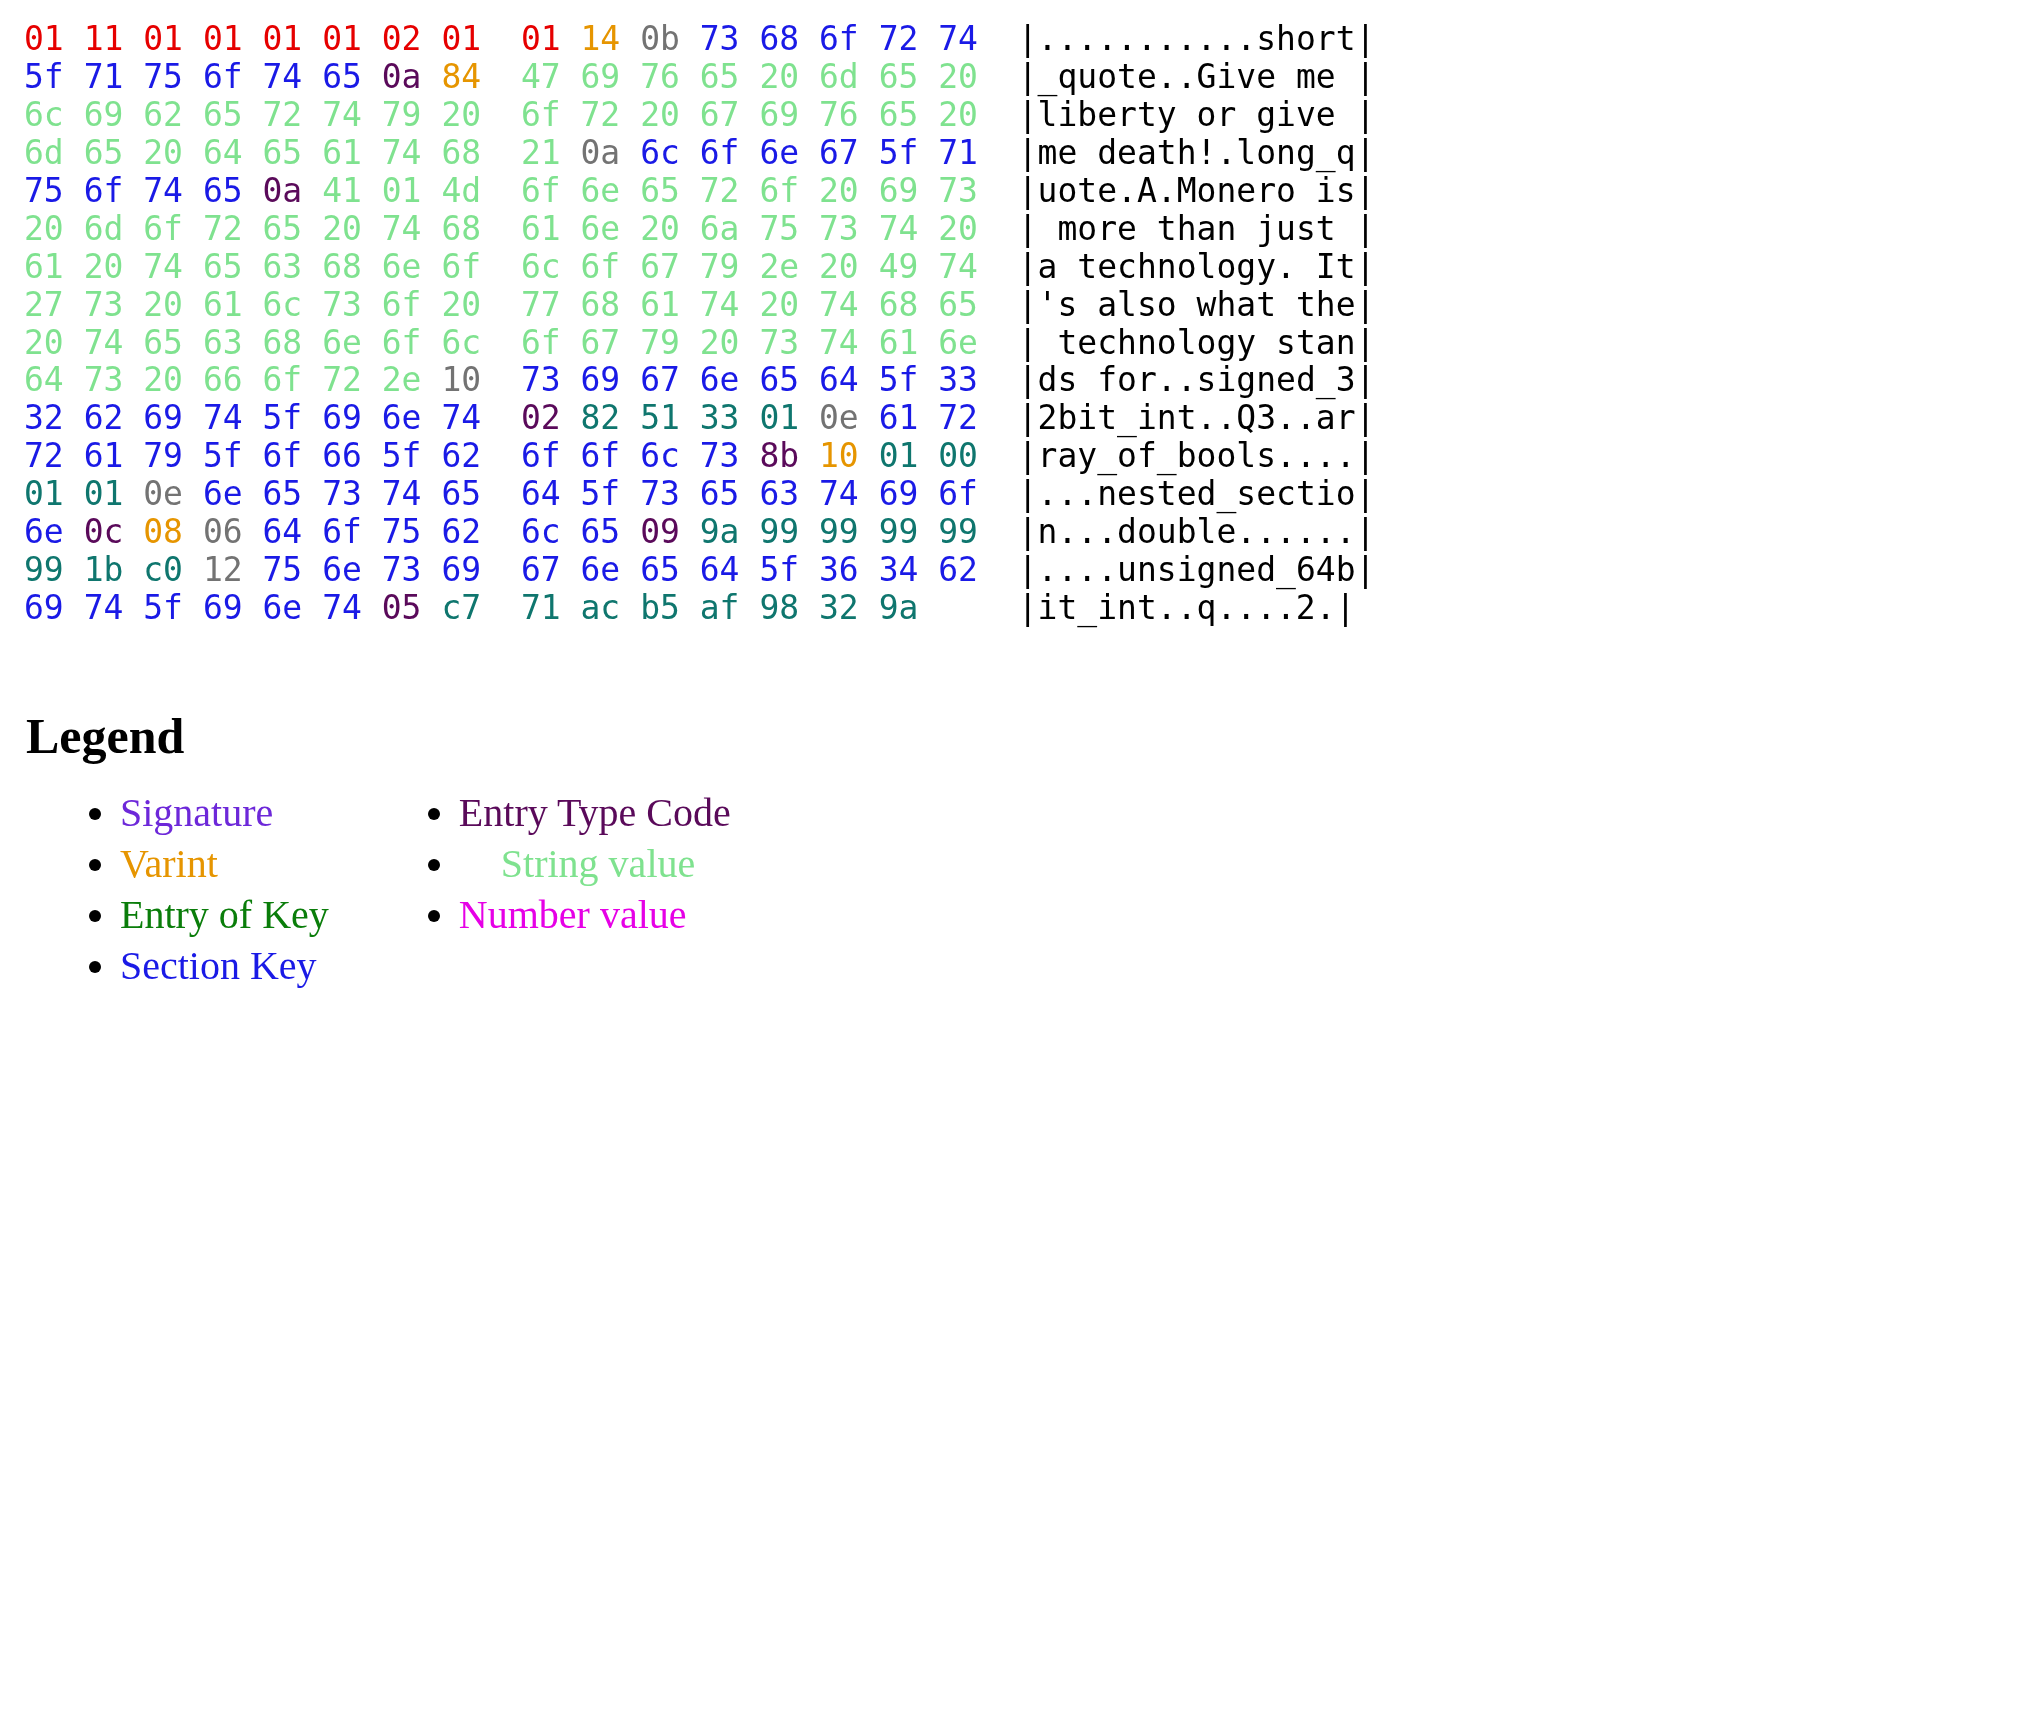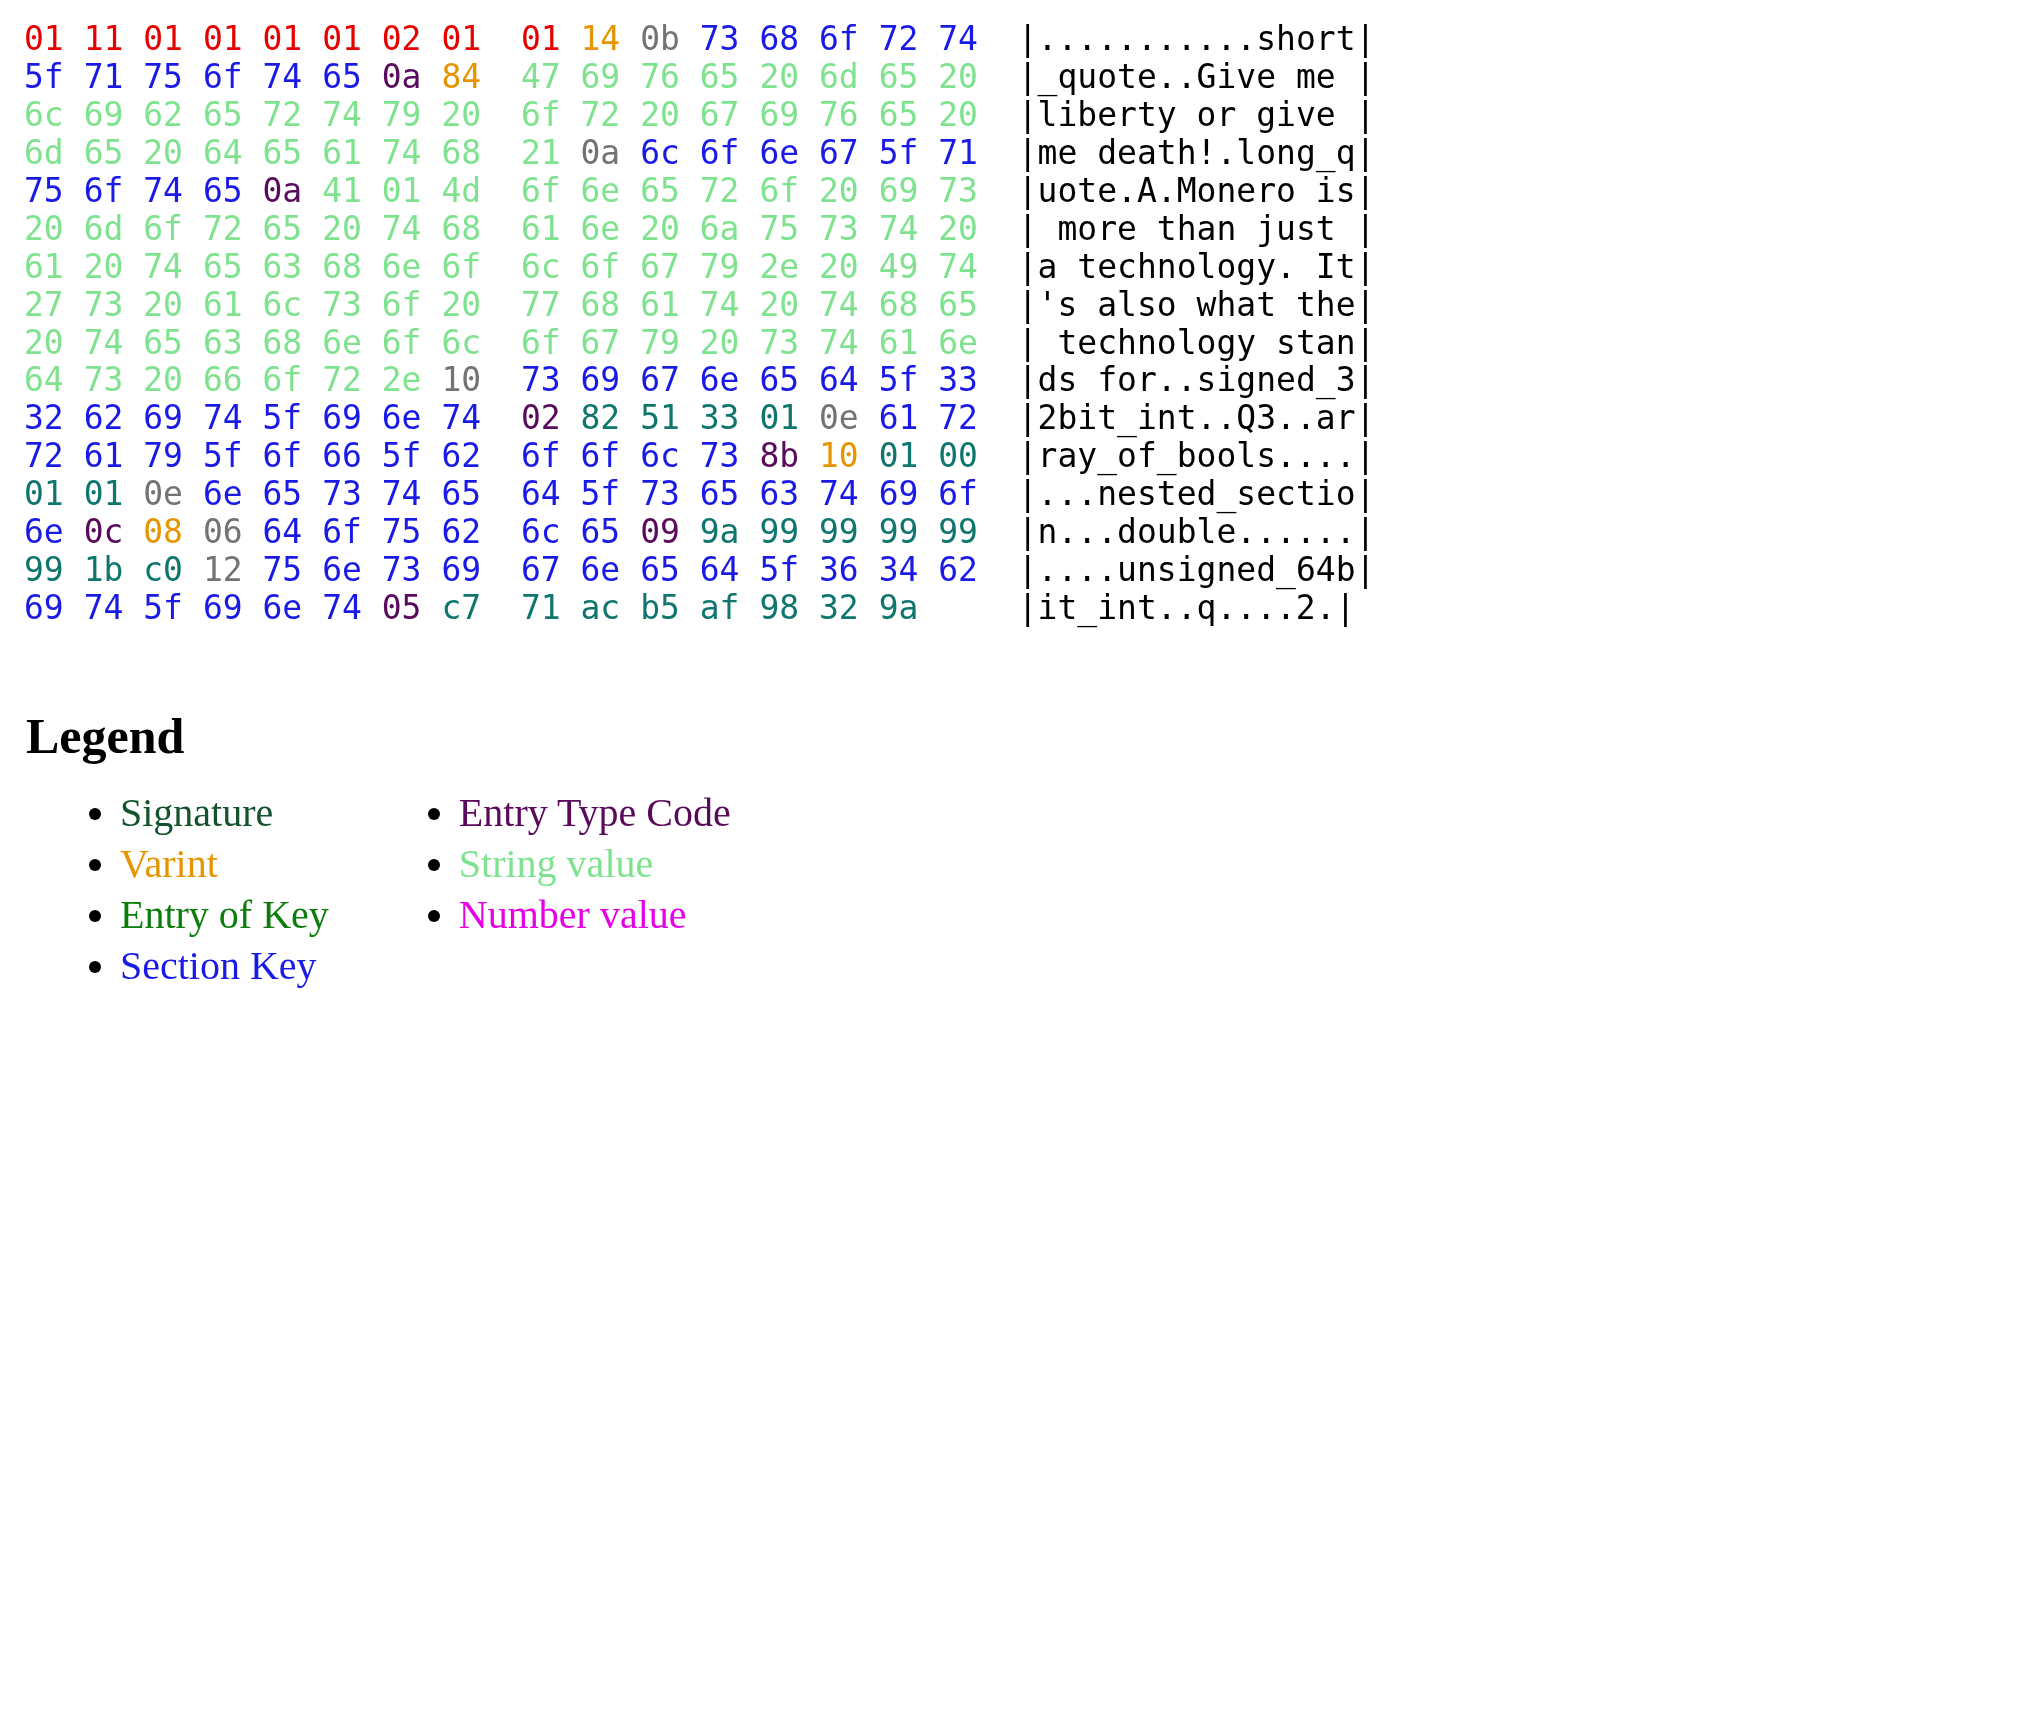--- a/index.html
+++ b/index.html
@@ -47,26 +47,26 @@
   }
   .legend-cols ul {
     list-style: disc;
     margin: 0;
     padding-left: 40px;
   }
   .legend-cols li {
     margin: 4px 0;
   }
   .legend-cols li::marker { color: #000; }
-  .l-sig  { color: #14532d; }
+  .l-sig  { color: #6d28d9; }
   .l-var  { color: #e69500; }
   .l-len  { color: #0a7d0a; }
   .l-key  { color: #1a1ae6; }
   .l-type { color: #5a0a5a; margin-top: 47px; }
-  .l-str  { color: #7fe28f; }
+  .l-str  { color: #7fe28f; margin-left: 42px; }
   .l-num  { color: #e600e6; }
 </style>
 </head>
 <body>
 
 <div class="hexdump" id="hexdump"><div class="row"><span class="c-sig">01</span> <span class="c-sig">11</span> <span class="c-sig">01</span> <span class="c-sig">01</span> <span class="c-sig">01</span> <span class="c-sig">01</span> <span class="c-sig">02</span> <span class="c-sig">01</span>  <span class="c-sig">01</span> <span class="c-var">14</span> <span class="c-len">0b</span> <span class="c-key">73</span> <span class="c-key">68</span> <span class="c-key">6f</span> <span class="c-key">72</span> <span class="c-key">74</span>  <span class="c-ascii">|...........short|</span></div><div class="row"><span class="c-key">5f</span> <span class="c-key">71</span> <span class="c-key">75</span> <span class="c-key">6f</span> <span class="c-key">74</span> <span class="c-key">65</span> <span class="c-type">0a</span> <span class="c-var">84</span>  <span class="c-str">47</span> <span class="c-str">69</span> <span class="c-str">76</span> <span class="c-str">65</span> <span class="c-str">20</span> <span class="c-str">6d</span> <span class="c-str">65</span> <span class="c-str">20</span>  <span class="c-ascii">|_quote..Give me |</span></div><div class="row"><span class="c-str">6c</span> <span class="c-str">69</span> <span class="c-str">62</span> <span class="c-str">65</span> <span class="c-str">72</span> <span class="c-str">74</span> <span class="c-str">79</span> <span class="c-str">20</span>  <span class="c-str">6f</span> <span class="c-str">72</span> <span class="c-str">20</span> <span class="c-str">67</span> <span class="c-str">69</span> <span class="c-str">76</span> <span class="c-str">65</span> <span class="c-str">20</span>  <span class="c-ascii">|liberty or give |</span></div><div class="row"><span class="c-str">6d</span> <span class="c-str">65</span> <span class="c-str">20</span> <span class="c-str">64</span> <span class="c-str">65</span> <span class="c-str">61</span> <span class="c-str">74</span> <span class="c-str">68</span>  <span class="c-str">21</span> <span class="c-len">0a</span> <span class="c-key">6c</span> <span class="c-key">6f</span> <span class="c-key">6e</span> <span class="c-key">67</span> <span class="c-key">5f</span> <span class="c-key">71</span>  <span class="c-ascii">|me death!.long_q|</span></div><div class="row"><span class="c-key">75</span> <span class="c-key">6f</span> <span class="c-key">74</span> <span class="c-key">65</span> <span class="c-type">0a</span> <span class="c-str">41</span> <span class="c-str">01</span> <span class="c-str">4d</span>  <span class="c-str">6f</span> <span class="c-str">6e</span> <span class="c-str">65</span> <span class="c-str">72</span> <span class="c-str">6f</span> <span class="c-str">20</span> <span class="c-str">69</span> <span class="c-str">73</span>  <span class="c-ascii">|uote.A.Monero is|</span></div><div class="row"><span class="c-str">20</span> <span class="c-str">6d</span> <span class="c-str">6f</span> <span class="c-str">72</span> <span class="c-str">65</span> <span class="c-str">20</span> <span class="c-str">74</span> <span class="c-str">68</span>  <span class="c-str">61</span> <span class="c-str">6e</span> <span class="c-str">20</span> <span class="c-str">6a</span> <span class="c-str">75</span> <span class="c-str">73</span> <span class="c-str">74</span> <span class="c-str">20</span>  <span class="c-ascii">| more than just |</span></div><div class="row"><span class="c-str">61</span> <span class="c-str">20</span> <span class="c-str">74</span> <span class="c-str">65</span> <span class="c-str">63</span> <span class="c-str">68</span> <span class="c-str">6e</span> <span class="c-str">6f</span>  <span class="c-str">6c</span> <span class="c-str">6f</span> <span class="c-str">67</span> <span class="c-str">79</span> <span class="c-str">2e</span> <span class="c-str">20</span> <span class="c-str">49</span> <span class="c-str">74</span>  <span class="c-ascii">|a technology. It|</span></div><div class="row"><span class="c-str">27</span> <span class="c-str">73</span> <span class="c-str">20</span> <span class="c-str">61</span> <span class="c-str">6c</span> <span class="c-str">73</span> <span class="c-str">6f</span> <span class="c-str">20</span>  <span class="c-str">77</span> <span class="c-str">68</span> <span class="c-str">61</span> <span class="c-str">74</span> <span class="c-str">20</span> <span class="c-str">74</span> <span class="c-str">68</span> <span class="c-str">65</span>  <span class="c-ascii">|'s also what the|</span></div><div class="row"><span class="c-str">20</span> <span class="c-str">74</span> <span class="c-str">65</span> <span class="c-str">63</span> <span class="c-str">68</span> <span class="c-str">6e</span> <span class="c-str">6f</span> <span class="c-str">6c</span>  <span class="c-str">6f</span> <span class="c-str">67</span> <span class="c-str">79</span> <span class="c-str">20</span> <span class="c-str">73</span> <span class="c-str">74</span> <span class="c-str">61</span> <span class="c-str">6e</span>  <span class="c-ascii">| technology stan|</span></div><div class="row"><span class="c-str">64</span> <span class="c-str">73</span> <span class="c-str">20</span> <span class="c-str">66</span> <span class="c-str">6f</span> <span class="c-str">72</span> <span class="c-str">2e</span> <span class="c-len">10</span>  <span class="c-key">73</span> <span class="c-key">69</span> <span class="c-key">67</span> <span class="c-key">6e</span> <span class="c-key">65</span> <span class="c-key">64</span> <span class="c-key">5f</span> <span class="c-key">33</span>  <span class="c-ascii">|ds for..signed_3|</span></div><div class="row"><span class="c-key">32</span> <span class="c-key">62</span> <span class="c-key">69</span> <span class="c-key">74</span> <span class="c-key">5f</span> <span class="c-key">69</span> <span class="c-key">6e</span> <span class="c-key">74</span>  <span class="c-type">02</span> <span class="c-num">82</span> <span class="c-num">51</span> <span class="c-num">33</span> <span class="c-num">01</span> <span class="c-len">0e</span> <span class="c-key">61</span> <span class="c-key">72</span>  <span class="c-ascii">|2bit_int..Q3..ar|</span></div><div class="row"><span class="c-key">72</span> <span class="c-key">61</span> <span class="c-key">79</span> <span class="c-key">5f</span> <span class="c-key">6f</span> <span class="c-key">66</span> <span class="c-key">5f</span> <span class="c-key">62</span>  <span class="c-key">6f</span> <span class="c-key">6f</span> <span class="c-key">6c</span> <span class="c-key">73</span> <span class="c-type">8b</span> <span class="c-var">10</span> <span class="c-num">01</span> <span class="c-num">00</span>  <span class="c-ascii">|ray_of_bools....|</span></div><div class="row"><span class="c-num">01</span> <span class="c-num">01</span> <span class="c-len">0e</span> <span class="c-key">6e</span> <span class="c-key">65</span> <span class="c-key">73</span> <span class="c-key">74</span> <span class="c-key">65</span>  <span class="c-key">64</span> <span class="c-key">5f</span> <span class="c-key">73</span> <span class="c-key">65</span> <span class="c-key">63</span> <span class="c-key">74</span> <span class="c-key">69</span> <span class="c-key">6f</span>  <span class="c-ascii">|...nested_sectio|</span></div><div class="row"><span class="c-key">6e</span> <span class="c-type">0c</span> <span class="c-var">08</span> <span class="c-len">06</span> <span class="c-key">64</span> <span class="c-key">6f</span> <span class="c-key">75</span> <span class="c-key">62</span>  <span class="c-key">6c</span> <span class="c-key">65</span> <span class="c-type">09</span> <span class="c-num">9a</span> <span class="c-num">99</span> <span class="c-num">99</span> <span class="c-num">99</span> <span class="c-num">99</span>  <span class="c-ascii">|n...double......|</span></div><div class="row"><span class="c-num">99</span> <span class="c-num">1b</span> <span class="c-num">c0</span> <span class="c-len">12</span> <span class="c-key">75</span> <span class="c-key">6e</span> <span class="c-key">73</span> <span class="c-key">69</span>  <span class="c-key">67</span> <span class="c-key">6e</span> <span class="c-key">65</span> <span class="c-key">64</span> <span class="c-key">5f</span> <span class="c-key">36</span> <span class="c-key">34</span> <span class="c-key">62</span>  <span class="c-ascii">|....unsigned_64b|</span></div><div class="row"><span class="c-key">69</span> <span class="c-key">74</span> <span class="c-key">5f</span> <span class="c-key">69</span> <span class="c-key">6e</span> <span class="c-key">74</span> <span class="c-type">05</span> <span class="c-num">c7</span>  <span class="c-num">71</span> <span class="c-num">ac</span> <span class="c-num">b5</span> <span class="c-num">af</span> <span class="c-num">98</span> <span class="c-num">32</span> <span class="c-num">9a</span>     <span class="c-ascii">|it_int..q....2.|</span></div></div>
 
 <h2 class="legend-title">Legend</h2>
 
 <div class="legend-cols">

